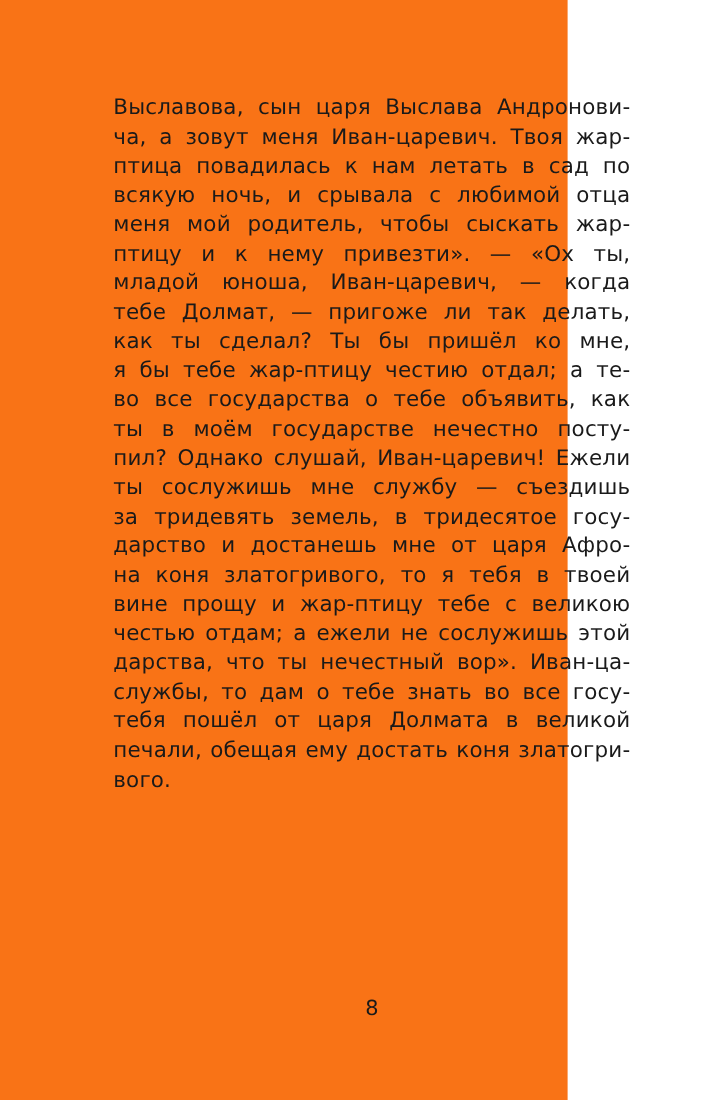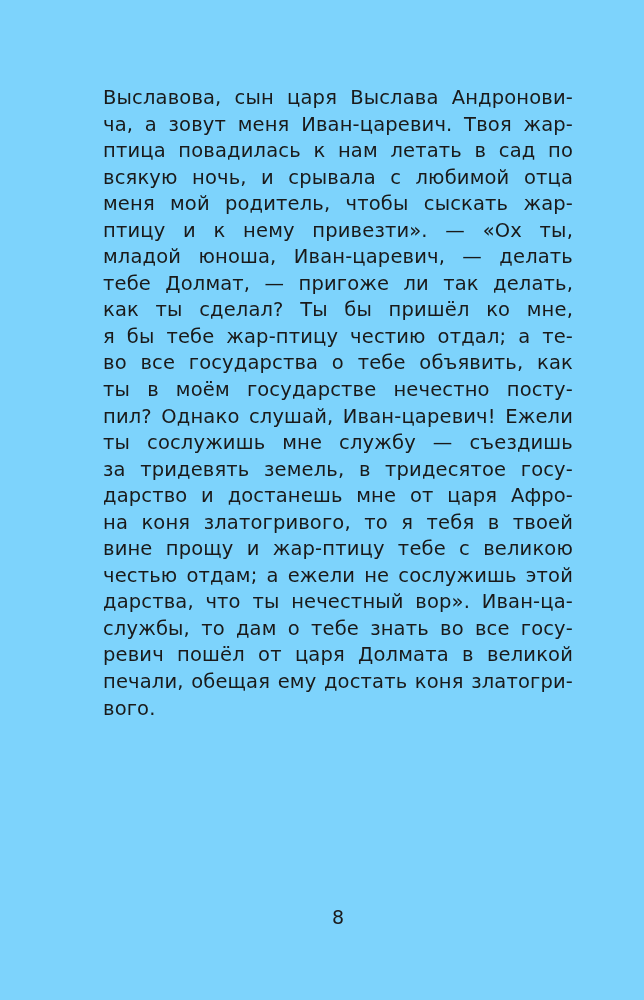--- a/index.html
+++ b/index.html
@@ -9,23 +9,23 @@
     }
     body {
       width: 644px;
       height: 1000px;
       position: relative;
       overflow: hidden;
     }
     .page {
       position: absolute;
       left: 0; top: 0;
-      width: 644px;
+      width: 516px;
       height: 1000px;
-      background: #7dd3fc;
+      background: #f97316;
     }
     .text-block {
       position: absolute;
       left: 103px;
       top: 85px;
       width: 470px;
       font-family: "DejaVu Sans", sans-serif;
       font-size: 19.5px;
       line-height: 26.55px;
       color: #1a1a1a;
@@ -56,33 +56,33 @@
 <body>
 
 <div class="page">
   <div class="text-block">
     <span class="line">Выславова, сын царя Выслава Андронови-</span>
     <span class="line">ча, а зовут меня Иван-царевич. Твоя жар-</span>
     <span class="line">птица повадилась к нам летать в сад по</span>
     <span class="line">всякую ночь, и срывала с любимой отца</span>
     <span class="line">меня мой родитель, чтобы сыскать жар-</span>
     <span class="line">птицу и к нему привезти». — «Ох ты,</span>
-    <span class="line">младой юноша, Иван-царевич, — делать</span>
+    <span class="line">младой юноша, Иван-царевич, — когда</span>
     <span class="line">тебе Долмат, — пригоже ли так делать,</span>
     <span class="line">как ты сделал? Ты бы пришёл ко мне,</span>
     <span class="line">я бы тебе жар-птицу честию отдал; а те-</span>
     <span class="line">во все государства о тебе объявить, как</span>
     <span class="line">ты в моём государстве нечестно посту-</span>
     <span class="line">пил? Однако слушай, Иван-царевич! Ежели</span>
     <span class="line">ты сослужишь мне службу — съездишь</span>
     <span class="line">за тридевять земель, в тридесятое госу-</span>
     <span class="line">дарство и достанешь мне от царя Афро-</span>
     <span class="line">на коня златогривого, то я тебя в твоей</span>
     <span class="line">вине прощу и жар-птицу тебе с великою</span>
     <span class="line">честью отдам; а ежели не сослужишь этой</span>
     <span class="line">дарства, что ты нечестный вор». Иван-ца-</span>
     <span class="line">службы, то дам о тебе знать во все госу-</span>
-    <span class="line">ревич пошёл от царя Долмата в великой</span>
+    <span class="line">тебя пошёл от царя Долмата в великой</span>
     <span class="line">печали, обещая ему достать коня златогри-</span>
     <span class="line last">вого.</span>
   </div>
   <div class="page-number">8</div>
 </div>
 
 </body></html>

